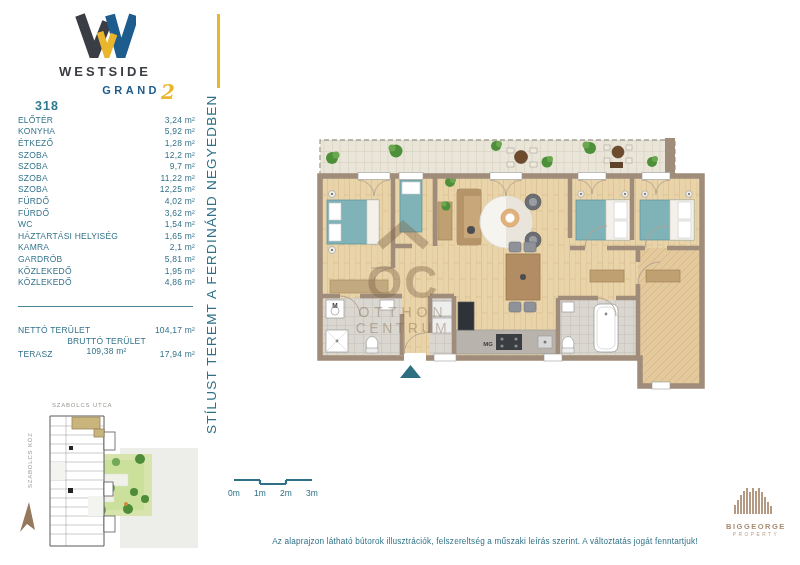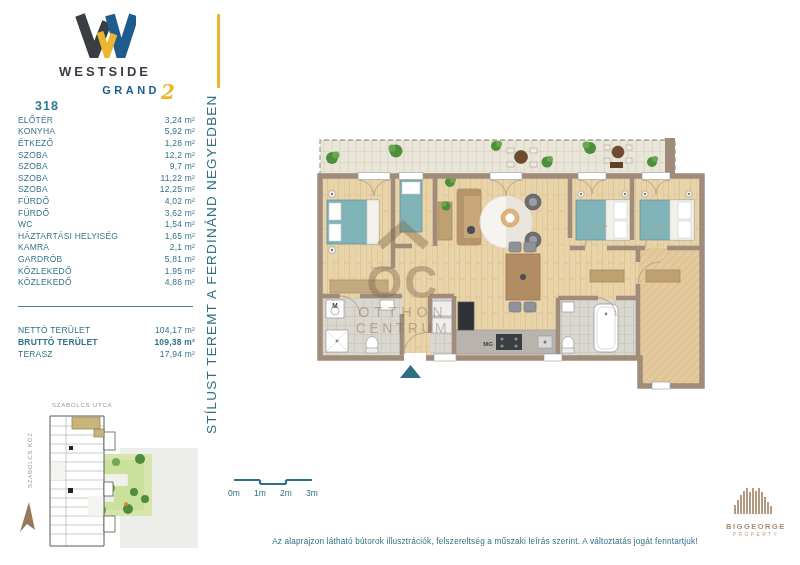--- a/index.html
+++ b/index.html
@@ -17,21 +17,21 @@
        font-weight:bold;color:#2e7b8e;letter-spacing:1px;}
 
   
   .room-table{left:18px;top:114px;width:177px;}
   .room-row{display:flex;justify-content:space-between;align-items:center;height:11.6px;
        font-size:8.5px;color:#33738a;letter-spacing:.2px;}
   .room-row .val{text-align:right;}
   .divider{left:18px;top:306px;width:175px;border-top:1px solid #4d8396;height:0;}
   .totals{left:18px;top:324px;width:177px;}
   .totals .room-row{height:12px;}
-  .totals .bold{font-weight:bold;}
+  .totals .bold{font-weight:normal;flex-direction:column;}
 
   
   .tagline-line{left:217px;top:14px;width:2.5px;height:74px;background:#eab62e;}
   .tagline{left:204px;top:92px;width:22px;height:342px;writing-mode:vertical-rl;
        transform:rotate(180deg);font-size:13.5px;letter-spacing:1.2px;color:#2e7186;
        white-space:nowrap;font-weight:500;}
 
   
   .floorplan{left:300px;top:118px;width:480px;height:285px;}
   svg text{font-family:"Liberation Sans",sans-serif;}

